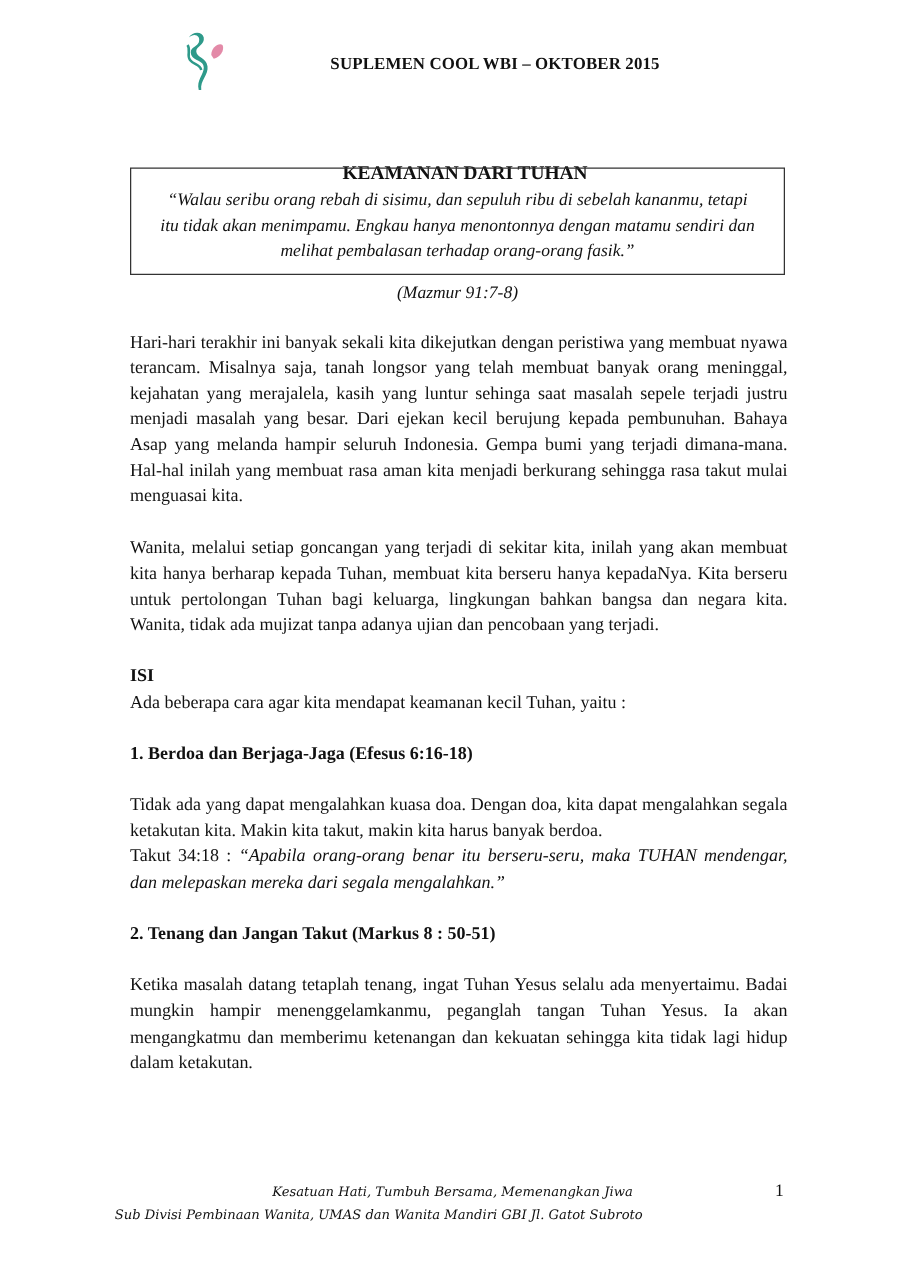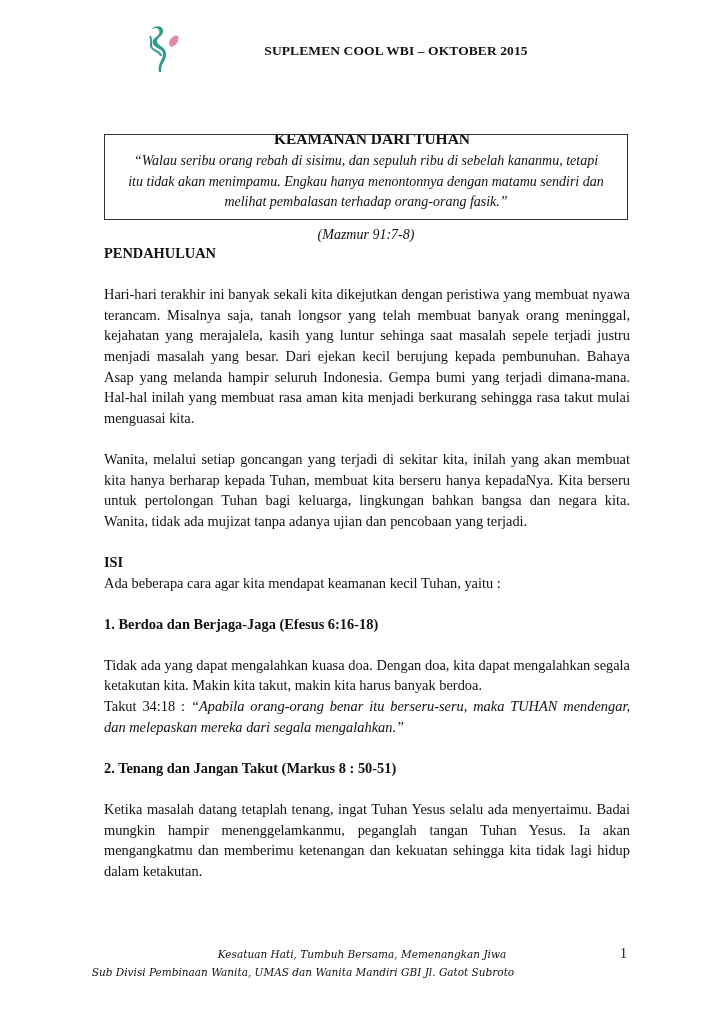--- a/index.html
+++ b/index.html
@@ -41,21 +41,20 @@
   <div class="header-title">SUPLEMEN COOL WBI – OKTOBER 2015</div>
 
   <div class="doc-title">KEAMANAN DARI TUHAN</div>
 
   <div class="quote-box">
     <p>“Walau seribu orang rebah di sisimu, dan sepuluh ribu di sebelah kananmu, tetapi itu tidak akan menimpamu. Engkau hanya menontonnya dengan matamu sendiri dan melihat pembalasan terhadap orang-orang fasik.”</p>
     <p>(Mazmur 91:7-8)</p>
   </div>
 
   <div class="content">
-    <p class="section-heading">PENDAHULUAN</p>
     <div class="gap"></div>
     <p>Hari-hari terakhir ini banyak sekali kita dikejutkan dengan peristiwa yang membuat nyawa terancam. Misalnya saja, tanah longsor yang telah membuat banyak orang meninggal, kejahatan yang merajalela, kasih yang luntur sehinga saat masalah sepele terjadi justru menjadi masalah yang besar. Dari ejekan kecil berujung kepada pembunuhan. Bahaya Asap yang melanda hampir seluruh Indonesia. Gempa bumi yang terjadi dimana-mana. Hal-hal inilah yang membuat rasa aman kita menjadi berkurang sehingga rasa takut mulai menguasai kita.</p>
     <div class="gap"></div>
     <p>Wanita, melalui setiap goncangan yang terjadi di sekitar kita, inilah yang akan membuat kita hanya berharap kepada Tuhan, membuat kita berseru hanya kepadaNya. Kita berseru untuk pertolongan Tuhan bagi keluarga, lingkungan bahkan bangsa dan negara kita. Wanita, tidak ada mujizat tanpa adanya ujian dan pencobaan yang terjadi.</p>
     <div class="gap"></div>
     <p class="section-heading">ISI</p>
     <p>Ada beberapa cara agar kita mendapat keamanan kecil Tuhan, yaitu :</p>
     <div class="gap"></div>
     <p class="section-heading">1. Berdoa dan Berjaga-Jaga (Efesus 6:16-18)</p>
     <div class="gap"></div>

